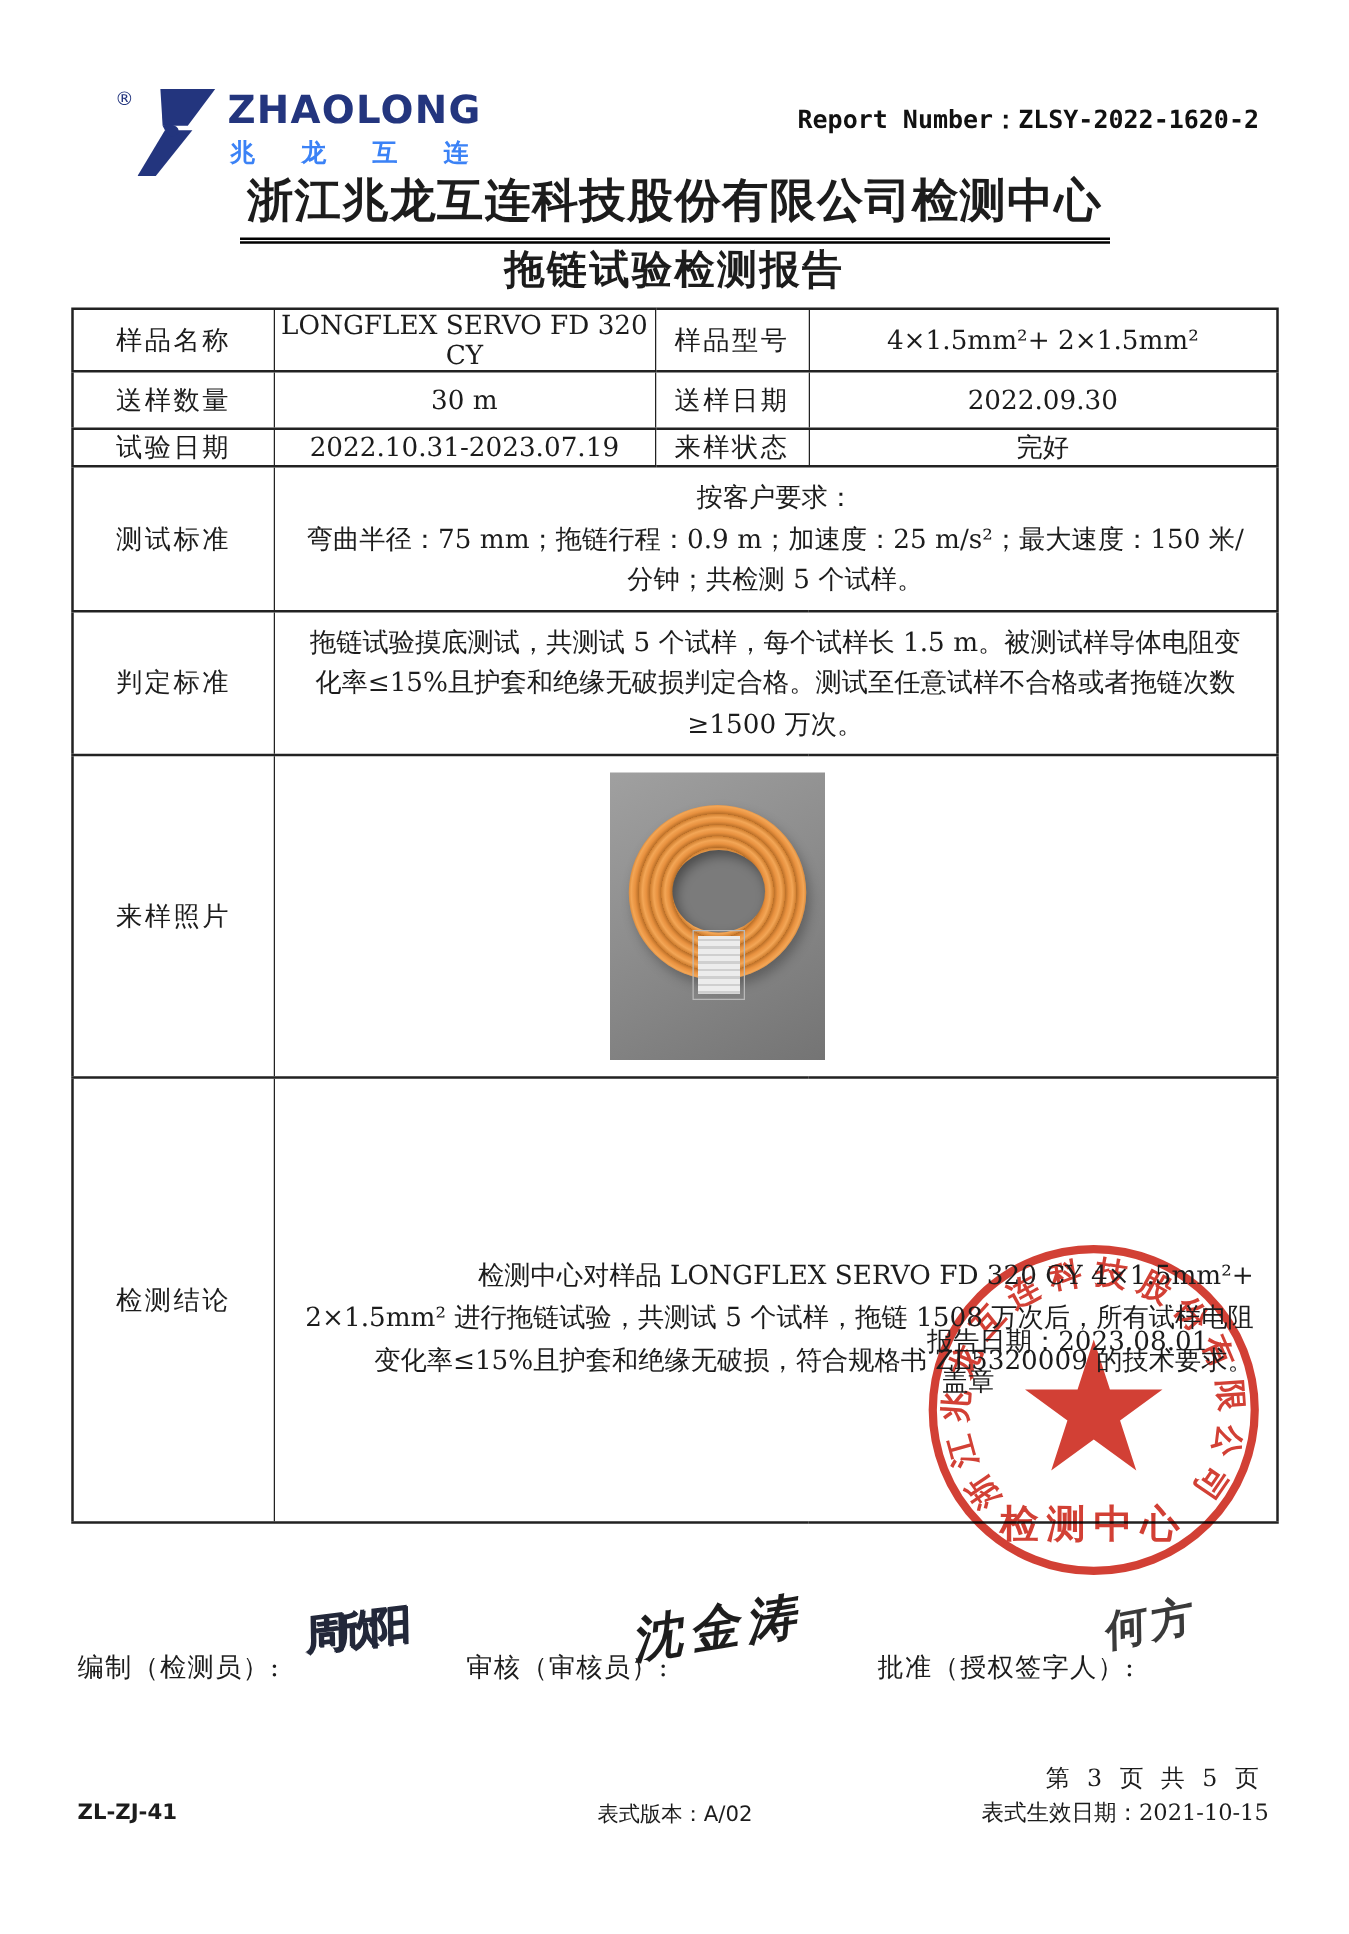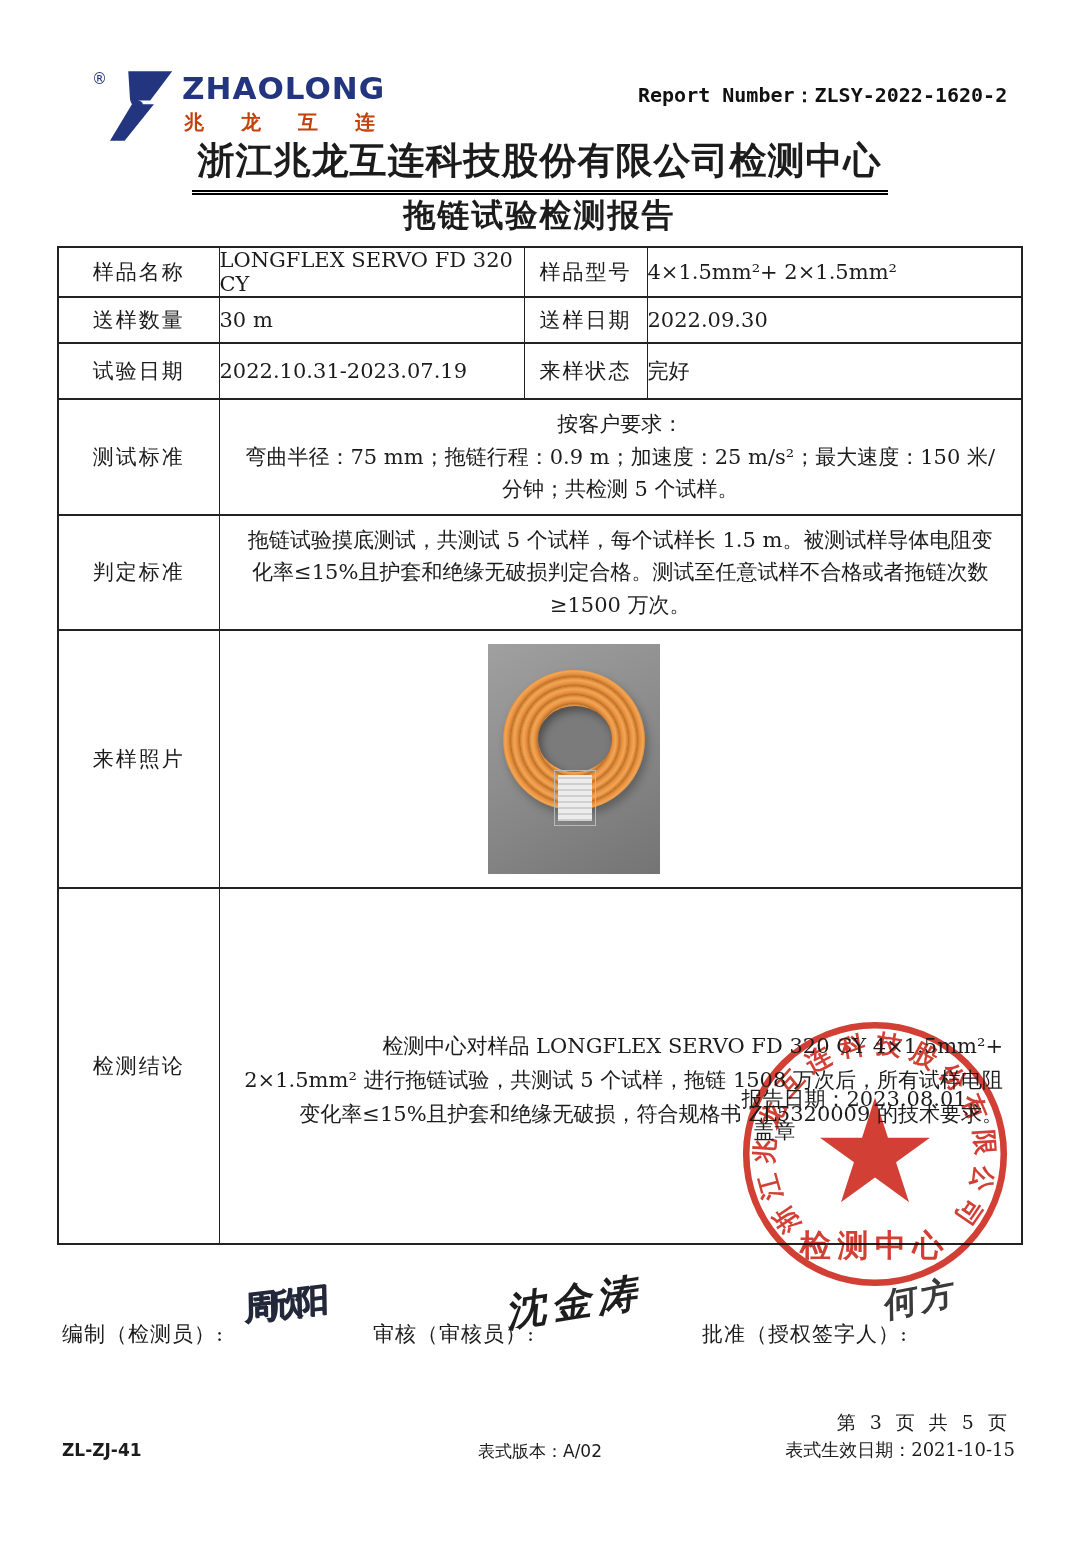--- a/index.html
+++ b/index.html
@@ -7,35 +7,35 @@
   .page {
     position:relative; width:1079px; height:1547px; background:#ffffff;
     font-family:"DejaVu Serif","Liberation Serif",serif; color:#1c1c1c; overflow:hidden;
   }
   
   .reg-mark { position:absolute; left:92px; top:70px; font-size:15px; color:#23357e; font-family:"DejaVu Sans",sans-serif; }
   .logo-mark { position:absolute; left:110px; top:68px; width:64px; height:76px; }
   .brand-en { position:absolute; left:182px; top:70px; font-family:"DejaVu Sans","Liberation Sans",sans-serif;
               font-weight:bold; font-size:31px; color:#23357e; letter-spacing:1px; }
   .brand-cn { position:absolute; left:184px; top:109px; font-family:"DejaVu Sans","Liberation Sans",sans-serif;
-              font-weight:bold; font-size:20px; color:#c2410c; letter-spacing:15px; }
+              font-weight:bold; font-size:20px; color:#3b82f6; letter-spacing:15px; }
   .report-number { position:absolute; left:638px; top:82px; font-family:"DejaVu Sans Mono","Liberation Mono",monospace;
                    font-weight:bold; font-size:20px; color:#111; }
   .doc-title { position:absolute; left:0; top:136px; width:100%; text-align:center; }
   .doc-title span { display:inline-block; font-size:37px; font-weight:bold; letter-spacing:1px;
                     border-bottom:5px double #000; padding:0 6px 4px 6px; }
   .doc-subtitle { position:absolute; left:0; top:194px; width:100%; text-align:center; font-size:32px; font-weight:bold; letter-spacing:2px; }
 
   
   table.report { position:absolute; left:57px; top:246px; width:964px; border-collapse:collapse; table-layout:fixed; }
   table.report td { border:1px solid #222; border-top:2px solid #222; border-bottom:2px solid #222;
                     font-size:21px; vertical-align:middle; }
   table.report { border:2px solid #222; }
   td.lbl { text-align:center; letter-spacing:2px; }
-  td.val { }
+  td.val { text-align:center; }
   td.txt { text-align:center; padding:8px 24px; line-height:1.55;margin-top:35px; }
 
   
   .source-line { display:flex; align-items:center; justify-content:flex-start; padding-left:228px; gap:8px; }
   .cb { display:inline-block; width:17px; height:17px; border:2px solid #111; position:relative; flex:0 0 auto; }
   .cb.checked::after { content:""; position:absolute; left:1px; top:-6px; width:20px; height:14px;
        border-right:3px solid #000; border-bottom:3px solid #000; transform:rotate(40deg) scale(.62); }
   .gap-ext { width:160px; }
 
   
@@ -111,21 +111,21 @@
       <td class="val">LONGFLEX SERVO FD 320 CY</td>
       <td class="lbl">样品型号</td>
       <td class="val">4×1.5mm²+ 2×1.5mm²</td>
     </tr>
     <tr style="height:46px">
       <td class="lbl">送样数量</td>
       <td class="val">30 m</td>
       <td class="lbl">送样日期</td>
       <td class="val">2022.09.30</td>
     </tr>
-    <tr style="height:56px">
+    <tr style="height:30px">
       <td class="lbl">试验日期</td>
       <td class="val">2022.10.31-2023.07.19</td>
       <td class="lbl">来样状态</td>
       <td class="val">完好</td>
     </tr>
     <tr style="height:90px">
       <td class="lbl">测试标准</td>
       <td colspan="3" class="txt">
         <div>按客户要求：</div>
         <div>弯曲半径：75 mm；拖链行程：0.9 m；加速度：25 m/s²；最大速度：150 米/分钟；共检测 5 个试样。</div>

